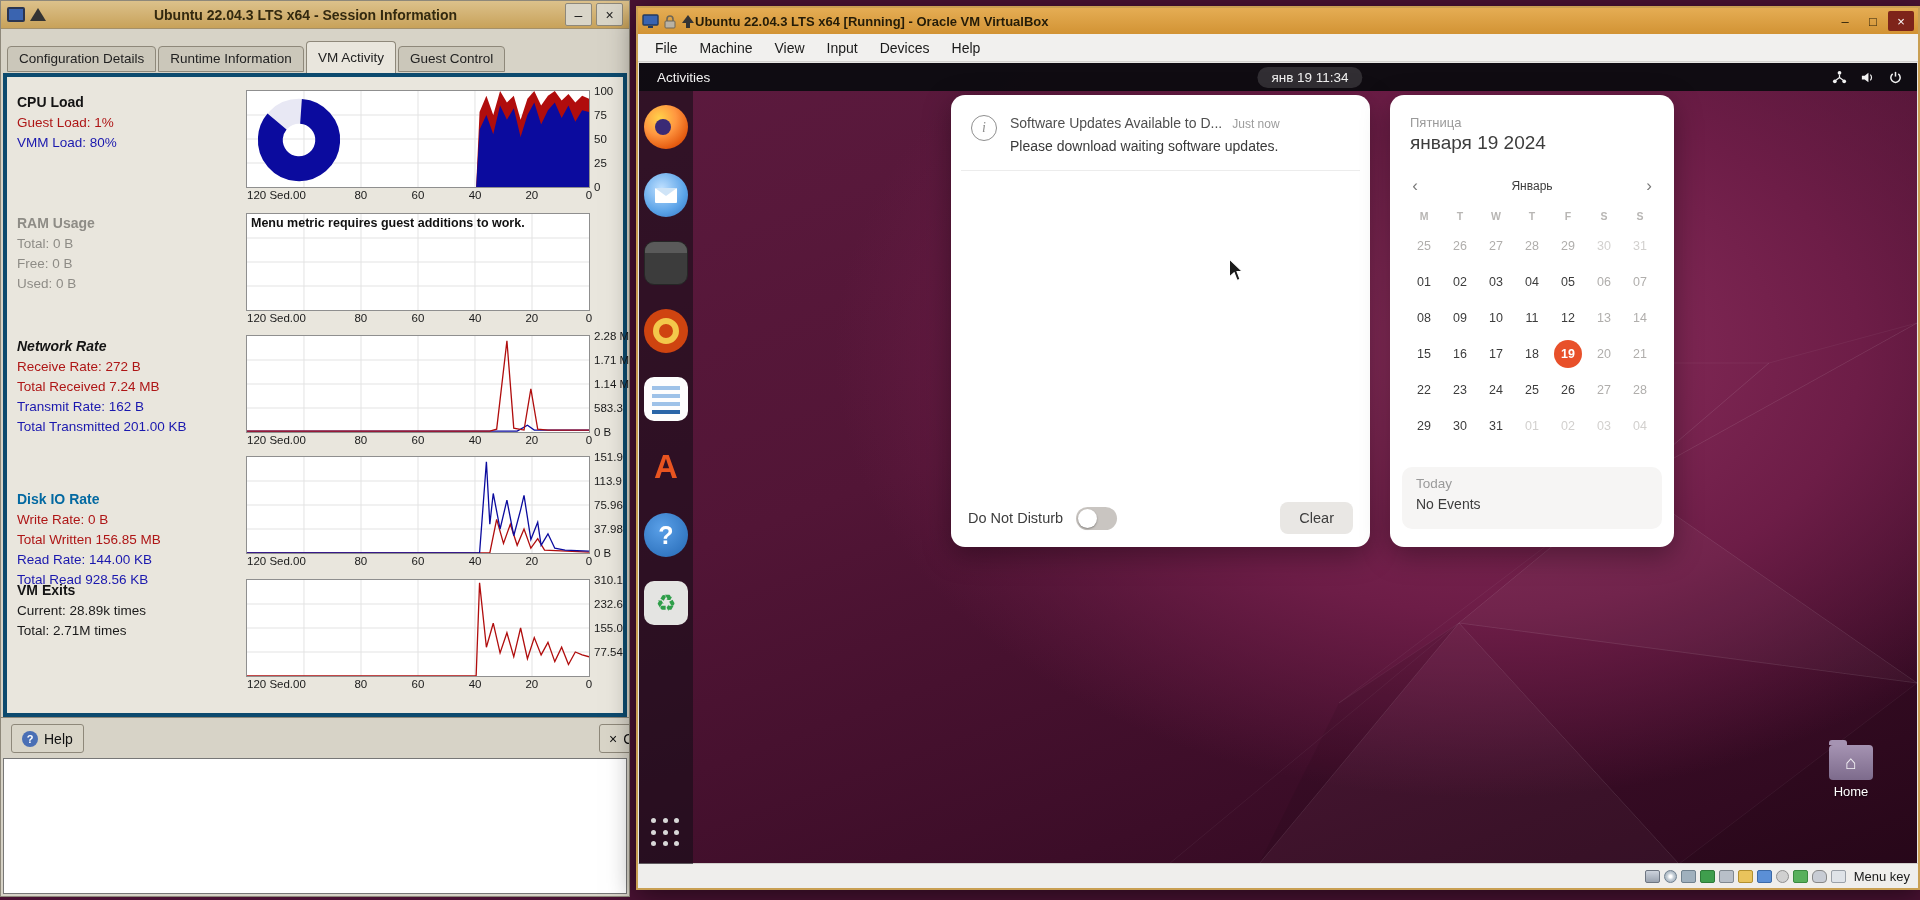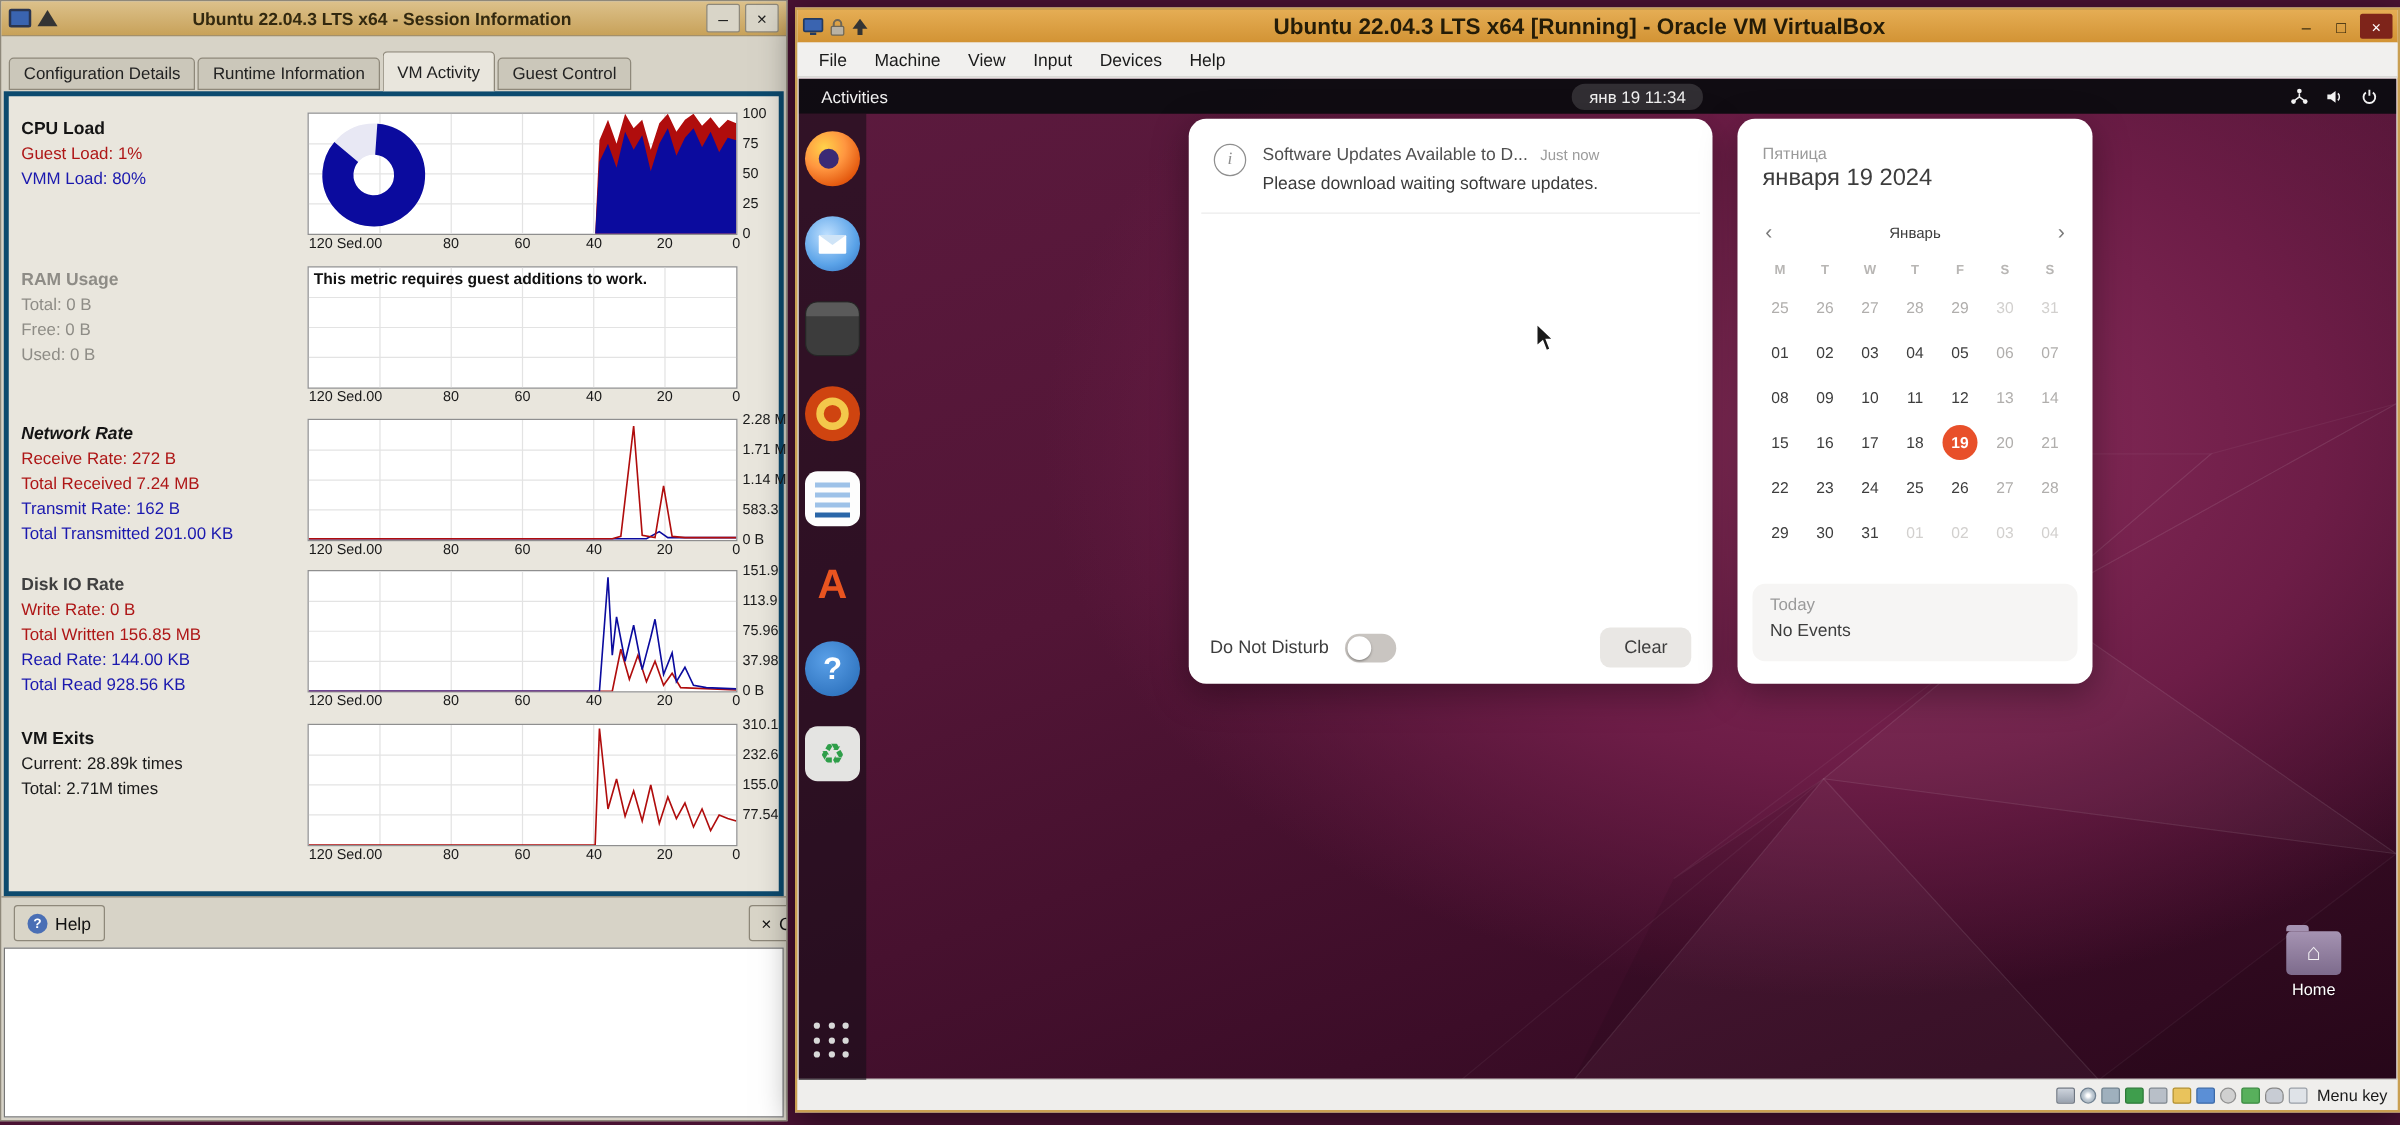--- a/index.html
+++ b/index.html
@@ -45,21 +45,21 @@
     border:1px solid #8e887a;border-radius:3px;display:flex;align-items:center;gap:6px;padding:0 9px;
     font-size:14px;color:#111;font-family:inherit}
   .s-whitepanel{position:absolute;left:2px;right:2px;top:757px;height:136px;background:#fff;border:1px solid #777}
 
   
   .vbox-win{position:absolute;left:636px;top:6px;width:1284px;height:884px;background:#e8e6e4;
     border:2px solid #c99f52;box-shadow:0 6px 26px rgba(0,0,0,.5)}
   .v-titlebar{position:absolute;left:0;top:0;right:0;height:26px;
     background:linear-gradient(#e5ad54,#d29334);display:flex;align-items:center;padding:0 4px}
   .v-appics{display:flex;gap:4px;align-items:center}
-  .v-title{flex:1;text-align:center;font-size:18px;font-weight:bold;color:#241c08;white-space:nowrap;overflow:hidden}
+  .v-title{flex:1;font-size:13px;font-weight:bold;color:#241c08;white-space:nowrap;overflow:hidden}
   .v-btns{display:flex;gap:2px}
   .v-btn{width:26px;height:20px;display:flex;align-items:center;justify-content:center;font-size:13px;color:#241c08}
   .v-btn.close{background:#7e241a;color:#fff;border-radius:2px}
   .v-menubar{position:absolute;left:0;top:26px;right:0;height:28px;background:#f1f0ee;
     border-bottom:1px solid #d4d2cf;display:flex;align-items:center;padding-left:6px}
   .menu-item{padding:4px 11px;font-size:14px;color:#1a1a1a}
   .vm-screen{position:absolute;left:1px;top:55px;width:1278px;height:801px;overflow:hidden;
     background:radial-gradient(ellipse 900px 620px at 66% 36%, #8d2f5e 0%, #6d1d47 42%, rgba(0,0,0,0) 72%),
                linear-gradient(160deg,#5c1a3e 0%,#521536 40%,#3c0d28 75%,#2b081c 100%)}
   .wp-svg{position:absolute;inset:0;width:100%;height:100%}
@@ -197,21 +197,21 @@
           <div class="m-line" style="color: rgb(142, 140, 134);">Used: 0 B</div>
         </div>
         <div class="metric" style="top: 261px;">
           <div class="m-name" style="color: rgb(20, 20, 20); font-style: italic;">Network Rate</div>
           <div class="m-line" style="color: rgb(174, 22, 22);">Receive Rate: 272 B</div>
           <div class="m-line" style="color: rgb(174, 22, 22);">Total Received 7.24 MB</div>
           <div class="m-line" style="color: rgb(26, 24, 174);">Transmit Rate: 162 B</div>
           <div class="m-line" style="color: rgb(26, 24, 174);">Total Transmitted 201.00 KB</div>
         </div>
         <div class="metric" style="top: 382px;">
-          <div class="m-name" style="color: #404040;">Disk IO Rate</div>
+          <div class="m-name" style="color: #0369a1; margin-top: 32px;">Disk IO Rate</div>
           <div class="m-line" style="color: rgb(174, 22, 22);">Write Rate: 0 B</div>
           <div class="m-line" style="color: rgb(174, 22, 22);">Total Written 156.85 MB</div>
           <div class="m-line" style="color: rgb(26, 24, 174);">Read Rate: 144.00 KB</div>
           <div class="m-line" style="color: rgb(26, 24, 174);">Total Read 928.56 KB</div>
         </div>
         <div class="metric" style="top: 505px;">
           <div class="m-name" style="color: rgb(20, 20, 20);">VM Exits</div>
           <div class="m-line" style="color: rgb(26, 26, 26);">Current: 28.89k times</div>
           <div class="m-line" style="color: rgb(26, 26, 26);">Total: 2.71M times</div>
         </div>
@@ -254,21 +254,21 @@
           <svg viewBox="0 0 100 100" preserveAspectRatio="none" class="c-svg">
             <line x1="16.66" y1="0" x2="16.66" y2="100" stroke="#e3e3e3" stroke-width="1" vector-effect="non-scaling-stroke"></line>
             <line x1="33.33" y1="0" x2="33.33" y2="100" stroke="#e3e3e3" stroke-width="1" vector-effect="non-scaling-stroke"></line>
             <line x1="50" y1="0" x2="50" y2="100" stroke="#e3e3e3" stroke-width="1" vector-effect="non-scaling-stroke"></line>
             <line x1="66.66" y1="0" x2="66.66" y2="100" stroke="#e3e3e3" stroke-width="1" vector-effect="non-scaling-stroke"></line>
             <line x1="83.33" y1="0" x2="83.33" y2="100" stroke="#e3e3e3" stroke-width="1" vector-effect="non-scaling-stroke"></line>
             <line x1="0" y1="25" x2="100" y2="25" stroke="#e3e3e3" stroke-width="1" vector-effect="non-scaling-stroke"></line>
             <line x1="0" y1="50" x2="100" y2="50" stroke="#e3e3e3" stroke-width="1" vector-effect="non-scaling-stroke"></line>
             <line x1="0" y1="75" x2="100" y2="75" stroke="#e3e3e3" stroke-width="1" vector-effect="non-scaling-stroke"></line>
           </svg>
-          <div class="c-msg">This metric requires guest additions to work.</div>
+          <div class="c-msg">Menu metric requires guest additions to work.</div>
           <div class="x-ticks">
             <span style="left: 0%;">120 Sed.00</span>
             <span style="left: 33.3%; transform: translateX(-50%);">80</span>
             <span style="left: 50%; transform: translateX(-50%);">60</span>
             <span style="left: 66.7%; transform: translateX(-50%);">40</span>
             <span style="left: 83.3%; transform: translateX(-50%);">20</span>
             <span style="left: 100%; transform: translateX(-50%);">0</span>
           </div>
           <div class="y-ticks"></div>
         </div>

